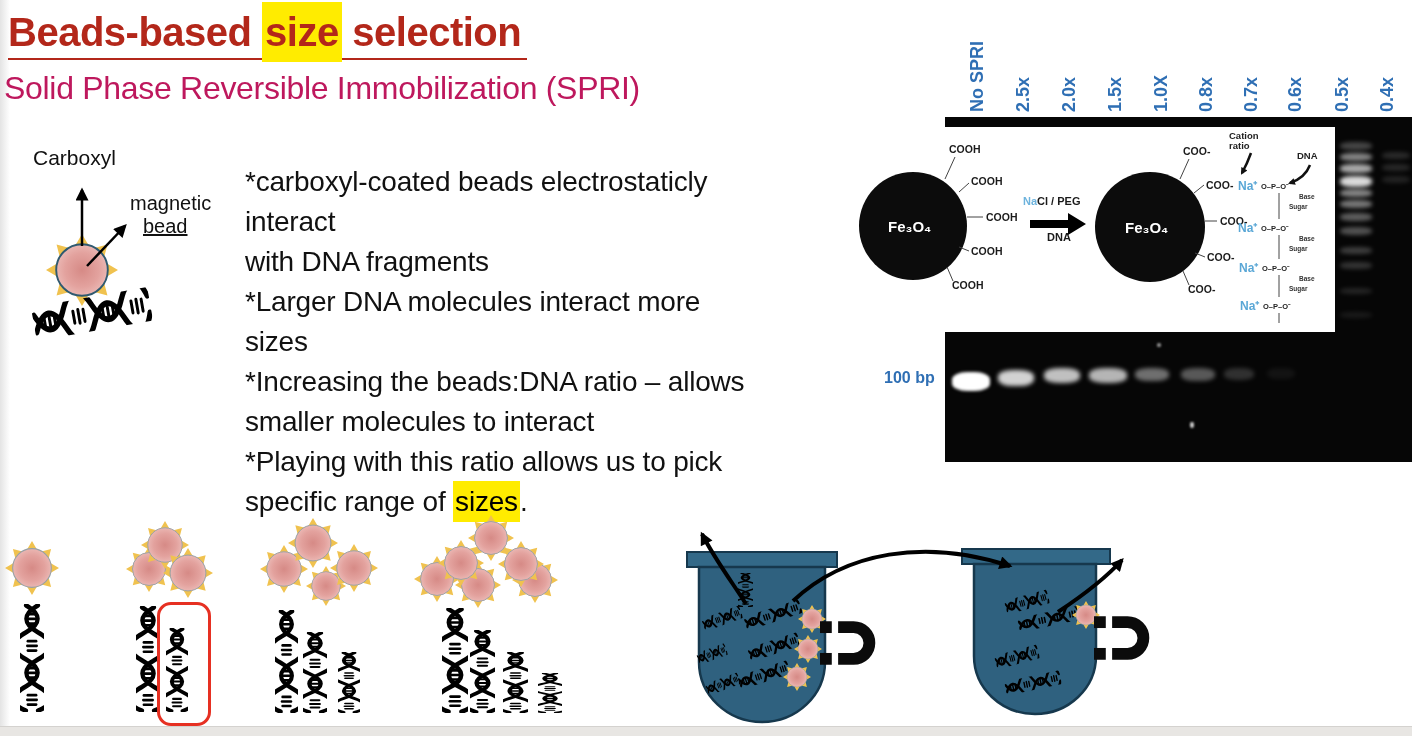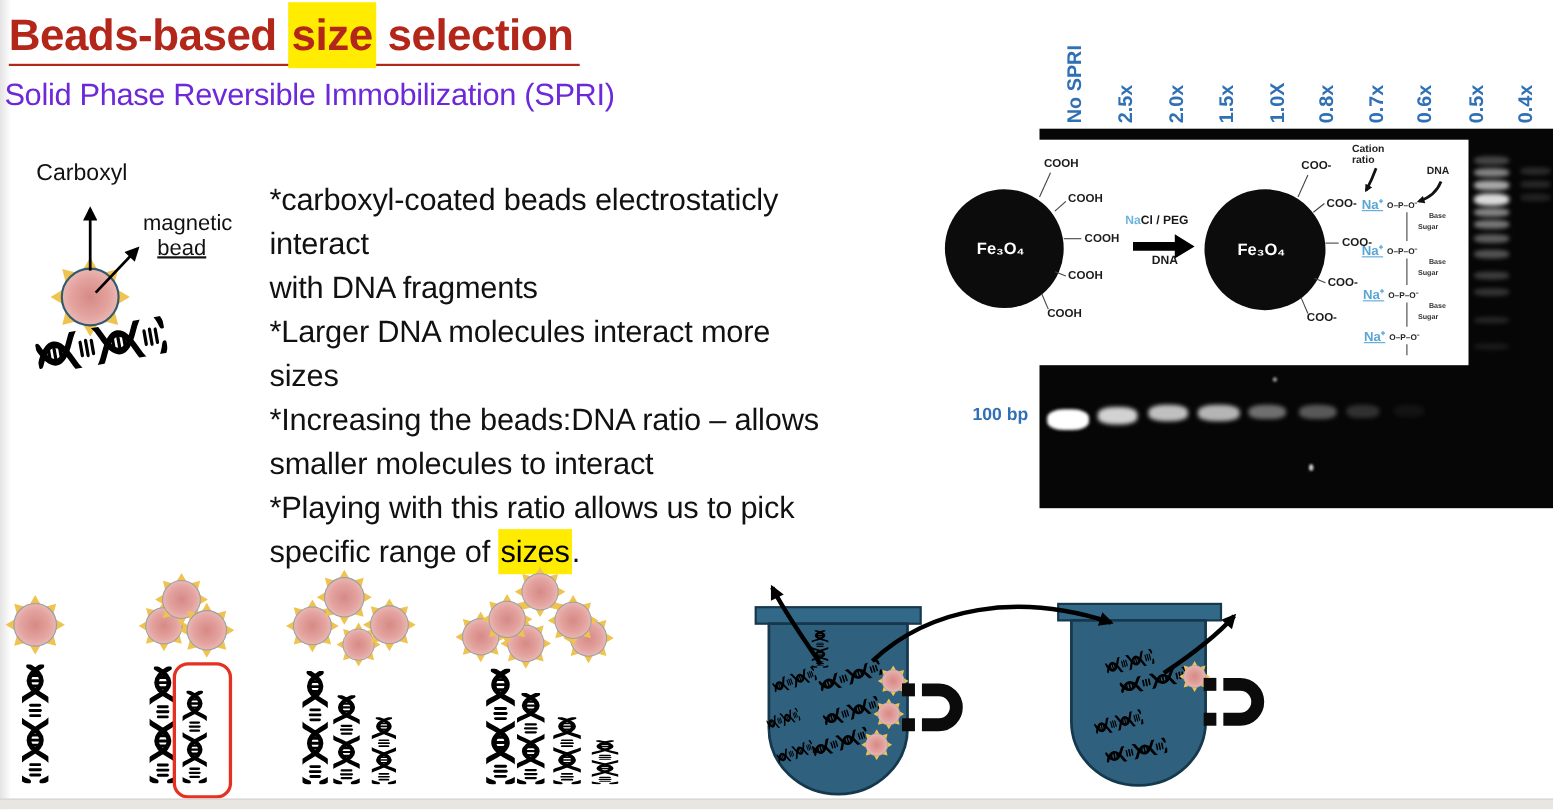--- a/index.html
+++ b/index.html
@@ -3,40 +3,40 @@
 <meta charset="utf-8">
 <style>
   html,body{margin:0;padding:0;background:#fff;}
   .slide{position:relative;width:1412px;height:736px;background:#ffffff;overflow:hidden;
          font-family:"Liberation Sans",sans-serif;color:#111;}
   .abs{position:absolute;}
   
   .title{left:8px;top:10px;font-size:40px;font-weight:700;letter-spacing:-0.5px;
          color:#b3271a;border-bottom:2px solid #b3271a;padding:0 6px 4px 0;line-height:1.1;}
   .title mark{background:#ffec00;color:#b3271a;padding:8px 3px;margin-top:36px;}
-  .subtitle{left:4px;top:70px;font-size:28px;color:#6d28d9;letter-spacing:-0.3px;}
+  .subtitle{left:4px;top:70px;font-size:32px;color:#be185d;letter-spacing:-0.3px;}
   
   .bullets{left:245px;top:162px;width:610px;font-size:28px;line-height:40px;letter-spacing:-0.2px;}
   .bullets mark{background:#ffec00;padding:5px 2px;margin-top:23px;}
   
   .lbl-carboxyl{left:33px;top:146px;font-size:21px;}
   .lbl-mag1{left:130px;top:192px;font-size:20px;}
   .lbl-mag2{left:143px;top:215px;font-size:20px;text-decoration:underline;}
   
   .gel{left:945px;top:117px;width:467px;height:345px;background:#060606;}
   .band{position:absolute;background:#fff;border-radius:40%;filter:blur(2px);}
   .lane-label{position:absolute;transform:rotate(-90deg);transform-origin:0 0;
               white-space:nowrap;font-size:18px;font-weight:700;color:#2f6fb4;}
   .bp{left:884px;top:369px;font-size:16px;font-weight:700;color:#2f6fb4;}
   
   .chem{left:855px;top:127px;width:480px;height:205px;background:#ffffff;font-size:10.5px;}
   .chem .t{position:absolute;white-space:nowrap;color:#1a1a1a;font-weight:700;}
   .chem .fe{color:#fff;font-weight:700;font-size:15px;}
   .chem .blue{color:#6db3dd;}
-  .chem .na{color:#5aa7d6;font-weight:700;font-size:12px;text-decoration:underline;}
+  .chem .na{color:#5aa7d6;font-weight:700;font-size:12px;}
   .chem .tiny{font-size:7.5px;font-weight:600;color:#222;}
   .chem .micro{font-size:6.5px;font-weight:600;color:#333;}
   .chem .cap{font-size:9.5px;font-weight:700;color:#222;line-height:10px;}
   
   .redbox{left:157px;top:602px;width:48px;height:118px;border:3px solid #e63022;border-radius:14px;}
   .footer{left:0;bottom:0;width:100%;height:9px;background:#e8e6e3;border-top:1px solid #d4d2cf;}
   .edge{left:0;top:0;width:10px;height:100%;background:linear-gradient(90deg,#d8d8d8,rgba(255,255,255,0));opacity:.7;}
   svg{position:absolute;overflow:visible;}
   .noptr{pointer-events:none;}
 </style>

